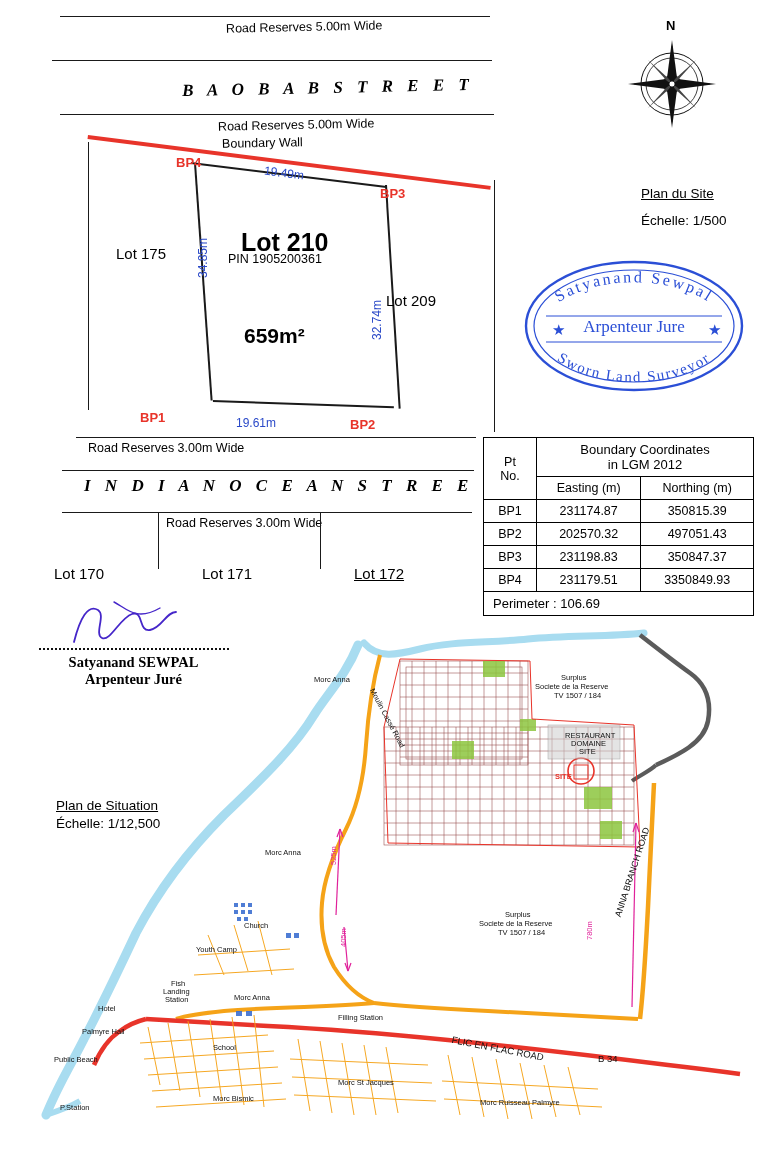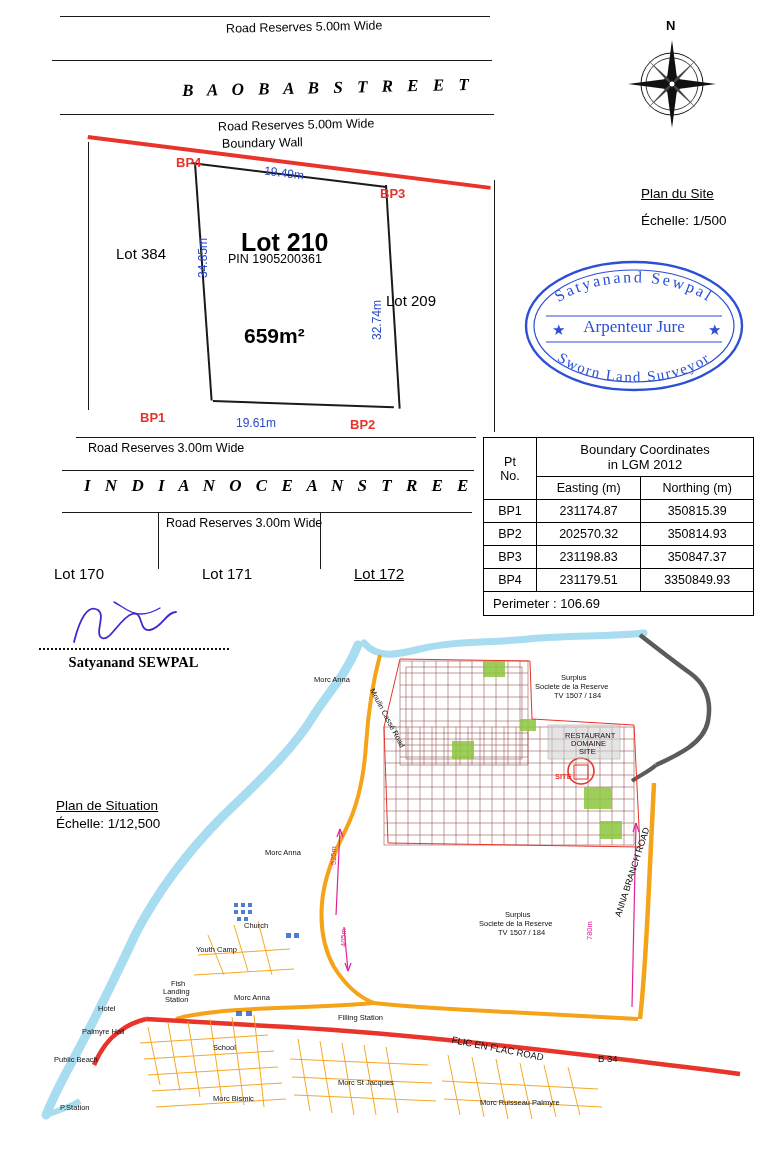--- a/index.html
+++ b/index.html
@@ -81,21 +81,21 @@
     <div class="abs txt bp" style="left:176px;top:155px;">BP4</div>
     <div class="abs txt bp" style="left:380px;top:186px;">BP3</div>
     <div class="abs txt bp" style="left:140px;top:410px;">BP1</div>
     <div class="abs txt bp" style="left:350px;top:417px;">BP2</div>
 
     <div class="abs txt dimblue" style="left:264px;top:166px;transform:rotate(7deg);">19.49m</div>
     <div class="abs txt dimblue" style="left:236px;top:416px;">19.61m</div>
     <div class="abs txt dimblue" style="left:196px;top:278px;transform:rotate(-90deg);transform-origin:left top;">34.85m</div>
     <div class="abs txt dimblue" style="left:370px;top:340px;transform:rotate(-90deg);transform-origin:left top;">32.74m</div>
 
-    <div class="abs txt lotlabel" style="left:116px;top:245px;">Lot 384</div>
+    <div class="abs txt lotlabel" style="left:116px;top:245px;">Lot 175</div>
     <div class="abs txt lotlabel" style="left:386px;top:292px;">Lot 209</div>
     <div class="abs txt lotbig" style="left:241px;top:228px;">Lot 210</div>
     <div class="abs txt pin" style="left:228px;top:252px;">PIN 1905200361</div>
     <div class="abs txt area" style="left:244px;top:324px;">659m²</div>
 
     <div class="line" style="left:76px;top:437px;width:400px;height:1px;"></div>
     <div class="line" style="left:62px;top:470px;width:412px;height:1px;"></div>
     <div class="line" style="left:62px;top:512px;width:410px;height:1px;"></div>
 
     <div class="abs txt roadres" style="left:88px;top:441px;">Road Reserves 3.00m Wide</div>
@@ -166,20 +166,21 @@
     </svg>
   </div>
 
   <div id="signature-block">
     <svg width="215" height="46" viewBox="0 0 215 46" style="display:block;margin-left:14px;">
       <path d="M34 42 C40 18, 48 4, 58 10 C66 15, 54 34, 62 38 C70 42, 80 18, 92 14 C104 10, 98 32, 110 30 C122 28, 126 12, 136 12" fill="none" stroke="#4526c9" stroke-width="1.8" stroke-linecap="round"></path>
       <path d="M74 2 C86 8, 96 22, 120 8" fill="none" stroke="#4526c9" stroke-width="1.4" stroke-linecap="round"></path>
     </svg>
     <div style="border-top:2px dotted #111;width:190px;margin:2px auto 4px auto;"></div>
     <div class="signame">Satyanand SEWPAL</div>
+    <div class="signame">Arpenteur Juré</div>
   </div>
 
   <table id="coord-table">
     <tbody>
         <tr>
       <td rowspan="2" style="width:46px;">
         <div>Pt</div>
         <div>No.</div>
       </td>
       <td colspan="2" class="hdr">
@@ -192,21 +193,21 @@
       <td>Northing (m)</td>
     </tr>
     <tr>
       <td>BP1</td>
       <td>231174.87</td>
       <td>350815.39</td>
     </tr>
     <tr>
       <td>BP2</td>
       <td>202570.32</td>
-      <td>350814.93</td>
+      <td>497051.43</td>
     </tr>
     <tr>
       <td>BP3</td>
       <td>231198.83</td>
       <td>350847.37</td>
     </tr>
     <tr>
       <td>BP4</td>
       <td>231179.51</td>
       <td>3350849.93</td>

